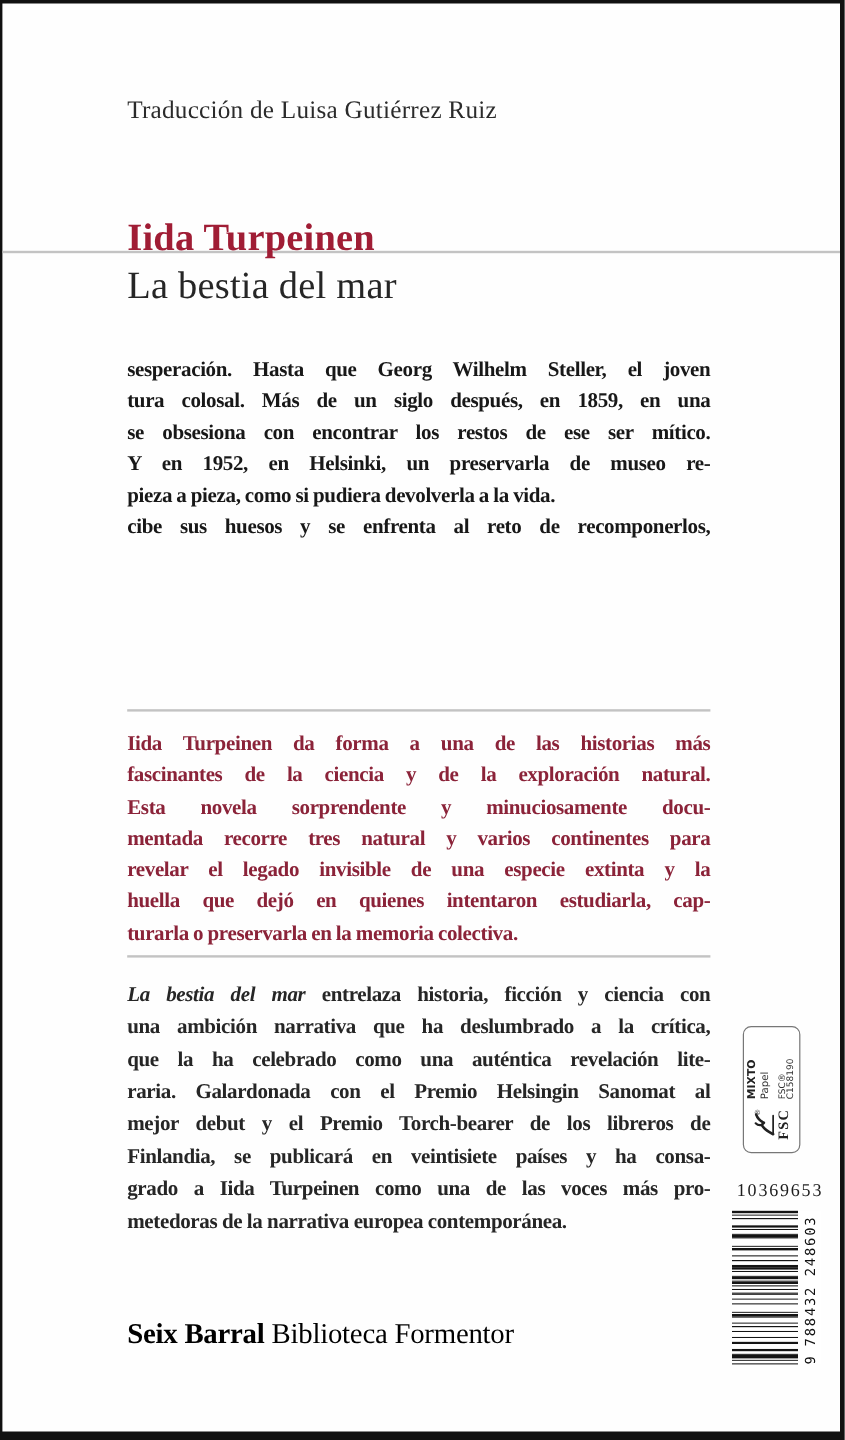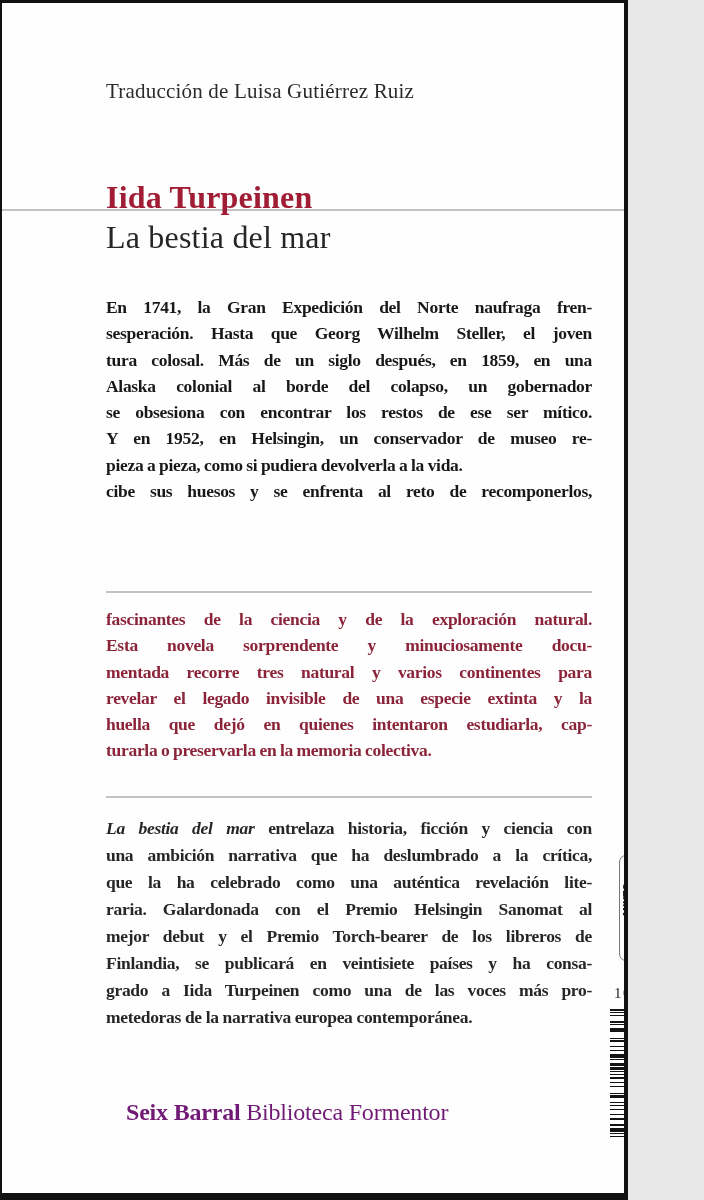--- a/index.html
+++ b/index.html
@@ -1,18 +1,18 @@
 <!DOCTYPE html>
 <html style="--red: #a01d35; --red2: #8b2339; --rule: #c3c3c3;"><head>
 <meta charset="utf-8">
 <style>
   html,body{margin:0;padding:0;background:#e8e8e8;}
   .cover{
     position:relative;
-    width:628px;height:1200px;
+    width:704px;height:1200px;
     box-sizing:border-box;
     background:#fefefe;
     border-style:solid;border-color:#111;
     border-width:3px 4px 7px 2px;
     font-family:"Liberation Serif", serif;
     color:#1b1b1b;
     overflow:hidden;
   }
   .abs{position:absolute;}
   .translator{left:104px;top:76px;font-size:21px;color:#2b2b2b;letter-spacing:.2px;}
@@ -21,21 +21,21 @@
   .title{left:104px;top:218px;font-size:32px;color:#262626;letter-spacing:.2px;line-height:1;}
   .col{left:104px;width:486px;font-weight:bold;}
   .synopsis{top:291px;font-weight:700;font-size:17.5px;line-height:26.3px;letter-spacing:-0.3px;word-spacing:-0.5px;color:#181818;}
   .review{top:603px;font-weight:700;font-size:17.5px;line-height:26.3px;letter-spacing:-0.3px;word-spacing:-0.5px;color:var(--red2,#8b2339);}
   .press{top:812px;font-size:17.5px;line-height:27px;letter-spacing:-0.3px;word-spacing:-0.2px;color:#262626;}
   .jline{text-align:justify;text-align-last:justify;}
   .jline.lastline{text-align-last:left;}
   .it{font-style:italic;}
   .rule-col{left:104px;width:486px;height:1.5px;background:var(--rule,#bdbdbd);}
   .r1{top:588px;} .r2{top:793px;}
-  .publisher{left:104px;top:1096px;font-size:24px;letter-spacing:-0.2px;color:#701a75;margin-left:20px;}
+  .publisher{left:104px;top:1096px;font-size:24px;letter-spacing:-0.2px;color:#000000;}
   .publisher b{font-weight:700;}
   
   .rotbox{position:absolute;overflow:visible;}
   .rot{position:absolute;top:0;left:0;transform:rotate(-90deg) translateX(-100%);transform-origin:top left;}
   
   .fsc-wrap{left:617px;top:852px;width:48px;height:106px;}
   .fsc{width:106px;height:48px;box-sizing:border-box;border:1.5px solid #777;border-radius:7px;
        display:flex;align-items:center;padding:3px 5px;background:#fff;
        font-family:"DejaVu Sans", sans-serif;}
   .fsc-left{width:36px;display:flex;flex-direction:column;align-items:center;}
@@ -64,34 +64,33 @@
 <div class="cover">
 
   <div class="abs translator">Traducción de Luisa Gutiérrez Ruiz</div>
 
   <div class="abs rule-full"></div>
   <div class="abs author">Iida Turpeinen</div>
   <div class="abs title">La bestia del mar</div>
 
   <div class="abs col synopsis">
 
-  <div class="jline">En 1741, la Gran Expedición del Norte naufraga fren-</div>
       <div class="jline">sesperación. Hasta que Georg Wilhelm Steller, el joven</div>
       <div class="jline">tura colosal. Más de un siglo después, en 1859, en una</div>
-      <div class="jline">Alaska colonial al borde del colapso, un gobernador</div>
       <div class="jline">se obsesiona con encontrar los restos de ese ser mítico.</div>
-      <div class="jline">Y en 1952, en Helsingin, un conservador de museo re-</div>
+      <div class="jline">Y en 1952, en Helsinki, un preservarla de museo re-</div>
       <div class="jline lastline">pieza a pieza, como si pudiera devolverla a la vida.</div>
       <div class="jline">cibe sus huesos y se enfrenta al reto de recomponerlos,</div>
     </div>
 
   <div class="abs rule-col r1"></div>
 
   <div class="abs col review">
 
+  <div class="jline">Iida Turpeinen da forma a una de las historias más</div>
       <div class="jline">fascinantes de la ciencia y de la exploración natural.</div>
       <div class="jline">Esta novela sorprendente y minuciosamente docu-</div>
       <div class="jline">mentada recorre tres natural y varios continentes para</div>
       <div class="jline">revelar el legado invisible de una especie extinta y la</div>
       <div class="jline">huella que dejó en quienes intentaron estudiarla, cap-</div>
       <div class="jline lastline">turarla o preservarla en la memoria colectiva.</div>
     </div>
 
   <div class="abs rule-col r2"></div>
 

